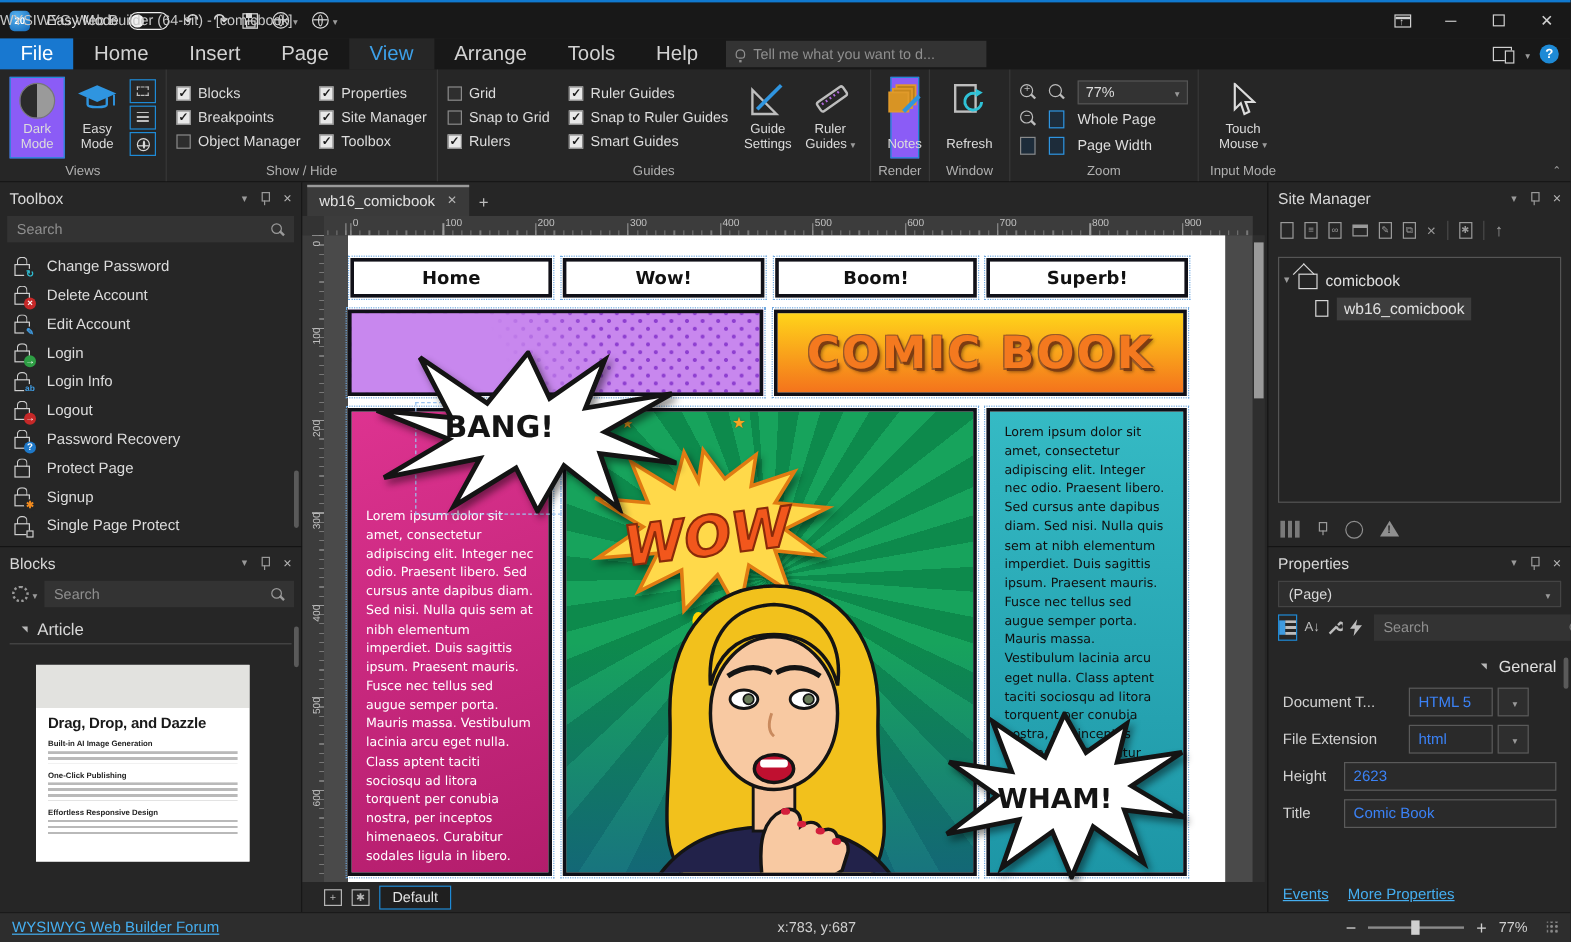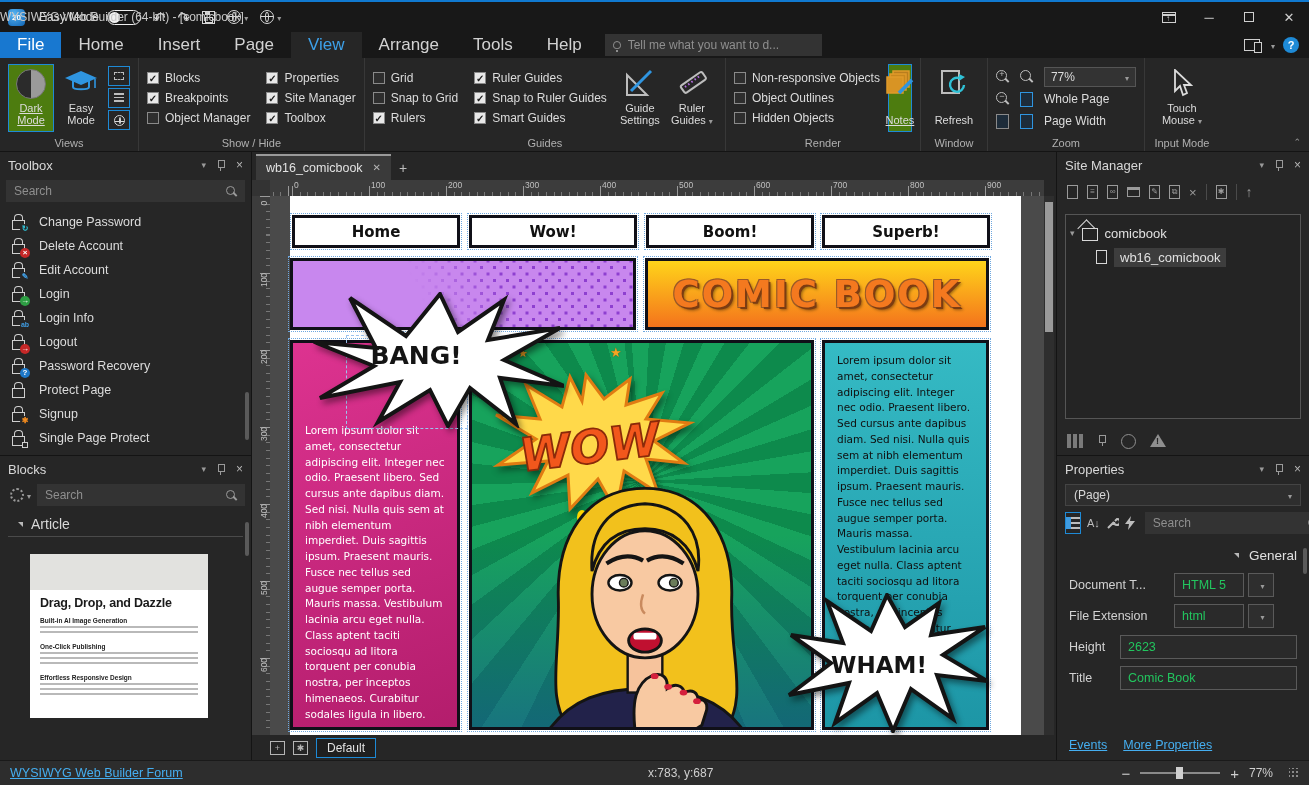--- a/index.html
+++ b/index.html
@@ -51,21 +51,21 @@
   .mb-right{margin-left:auto; display:flex; align-items:center; gap:8px; padding-right:10px;}
   .devices{width:16px; height:12px; border:1.5px solid #cfcfcf; position:relative;}
   .devices::after{content:""; position:absolute; right:-3px; bottom:-3px; width:6px; height:9px; border:1.5px solid #cfcfcf; background:#181818;}
   .helpbtn{width:16px; height:16px; border-radius:50%; background:#1e8ad6; color:#fff; font-size:11px; font-weight:bold; display:flex; align-items:center; justify-content:center;}
 
   
   .ribbon{position:absolute; left:0; top:58px; width:100%; height:94px; background:#262626; border-bottom:1px solid #141414; display:flex;}
   .rgroup{position:relative; height:100%; border-right:1px solid #383838; padding:6px 8px 16px 8px;}
   .rglabel{position:absolute; bottom:2px; left:0; right:0; text-align:center; color:#b0b0b0; font-size:11px;}
   .bigbtn{display:flex; flex-direction:column; align-items:center; justify-content:space-between; width:46px; height:68px; padding:4px 2px; color:#dcdcdc; font-size:11px; text-align:center; line-height:1.15; border:1px solid transparent;}
-  .bigbtn.sel{border-color:#1e8ad6; background:#4d7c0f;text-decoration:underline;}
+  .bigbtn.sel{border-color:#1e8ad6; background:#8b5cf6;}
   .halfcirc{width:30px; height:30px; border-radius:50%; background:linear-gradient(90deg,#2b2b2b 50%,#9a9a9a 50%); border:1px solid #777;}
   .minibtn{width:22px; height:20px; border:1px solid #1e8ad6; display:flex; align-items:center; justify-content:center; margin-bottom:2px;}
   .cbrow{display:flex; align-items:center; gap:6px; height:20px; color:#dcdcdc; font-size:12px; white-space:nowrap;}
   .cbox{width:12px; height:12px; border:1px solid #8a8a8a; background:#e8e8e8; color:#1a1a1a; font-size:10px; line-height:11px; text-align:center; font-weight:bold;}
   .cbox.off{background:#2e2e2e;}
   .cbgrid{display:grid; grid-template-rows:repeat(3,20px); grid-auto-flow:column; column-gap:16px; margin-top:4px;}
   .combo{background:#333; border:1px solid #555; color:#dcdcdc; height:20px; display:flex; align-items:center; padding:0 6px; justify-content:space-between;}
   .zgrid{display:grid; grid-template-columns:20px 20px auto; grid-template-rows:22px 22px 22px; align-items:center; column-gap:4px; margin-top:2px; color:#dcdcdc;}
   .docic{width:13px; height:15px; border:1.5px solid #2f95e0; background:#1d2c3a;}
   .zmag{position:relative; width:14px; height:14px;}
@@ -172,21 +172,21 @@
   .warn{width:0; height:0; border-left:8px solid transparent; border-right:8px solid transparent; border-bottom:13px solid #8f8f8f; position:relative;}
   .warn::after{content:"!"; position:absolute; left:-2px; top:2px; color:#262626; font-size:9px; font-weight:bold;}
 
   .pagecombo{margin:2px 8px; height:22px; background:#2e2e2e; border:1px solid #444; display:flex; align-items:center; justify-content:space-between; padding:0 8px; color:#d8d8d8; font-size:12px;}
   .ptools{display:flex; align-items:center; gap:6px; padding:4px 8px;}
   .ptool{width:24px; height:22px; display:flex; align-items:center; justify-content:center; color:#bdbdbd; font-size:11px;}
   .ptool.sel{border:1px solid #1e8ad6;}
   .catic{width:14px; height:12px; background:repeating-linear-gradient(to bottom,#bdbdbd 0 2px, transparent 2px 5px); border-left:5px solid #3f9be0;}
   .prow{display:flex; align-items:center; height:31px; padding:0 12px;}
   .prow .plabel{width:105px; color:#d2d2d2; font-size:12.5px;}
-  .pfield{flex:1; height:24px; background:#2a2a2a; border:1px solid #5a5a5a; color:#22c55e; font-size:12.5px; padding:0 7px; font-family:"Liberation Sans",sans-serif;}
+  .pfield{flex:1; height:24px; background:#2a2a2a; border:1px solid #5a5a5a; color:#3b82f6; font-size:12.5px; padding:0 7px; font-family:"Liberation Sans",sans-serif;}
   .pdrop{width:26px; height:24px; border:1px solid #5a5a5a; background:#2e2e2e; margin-left:4px; display:flex; align-items:center; justify-content:center;}
   .plinks{position:absolute; bottom:8px; left:12px; display:flex; gap:16px;}
   .seclbl{display:flex; align-items:center; gap:10px; color:#e0e0e0; font-size:13.5px; padding:10px 12px 6px 10px;justify-content:flex-end;}
 </style>
 </head>
 <body>
 
 <div id="app">
 
   <div class="titlebar">
@@ -332,34 +332,20 @@
         <svg width="30" height="28" viewBox="0 0 30 28">
           <rect x="4" y="10" width="26" height="9" rx="2" transform="rotate(-35 15 15)" fill="none" stroke="#bdbdbd" stroke-width="2"></rect>
           <line x1="8" y1="18" x2="24" y2="6" stroke="#b46be0" stroke-width="2" stroke-dasharray="1.5 2.5"></line>
         </svg>
         <span class="chev">Ruler Guides</span>
       </div>
       <div class="rglabel">Guides</div>
     </div>
 
     <div class="rgroup" style="display:flex;">
-      <div class="cbgrid" style="grid-auto-flow:row;">
-        <div class="cbrow">
-            <span class="cbox off"></span>
-            <span>Non-responsive Objects</span>
-          </div>
-        <div class="cbrow">
-            <span class="cbox off"></span>
-            <span>Object Outlines</span>
-          </div>
-        <div class="cbrow">
-            <span class="cbox off"></span>
-            <span>Hidden Objects</span>
-          </div>
-      </div>
       <div class="bigbtn sel" style="width:24px; margin-left:8px;">
         <svg width="30" height="28" viewBox="0 0 30 28">
           <rect x="8" y="2" width="16" height="16" fill="#b97e1e" stroke="#e09a2a" stroke-width="1.5"></rect>
           <rect x="5" y="5" width="16" height="16" fill="#c8881e" stroke="#e09a2a" stroke-width="1.5"></rect>
           <rect x="2" y="8" width="16" height="16" fill="#d89424" stroke="#e09a2a" stroke-width="1.5"></rect>
           <line x1="14" y1="24" x2="27" y2="11" stroke="#2f95e0" stroke-width="3.5"></line>
         </svg>
         <span>Notes</span>
       </div>
       <div class="rglabel">Render</div>

